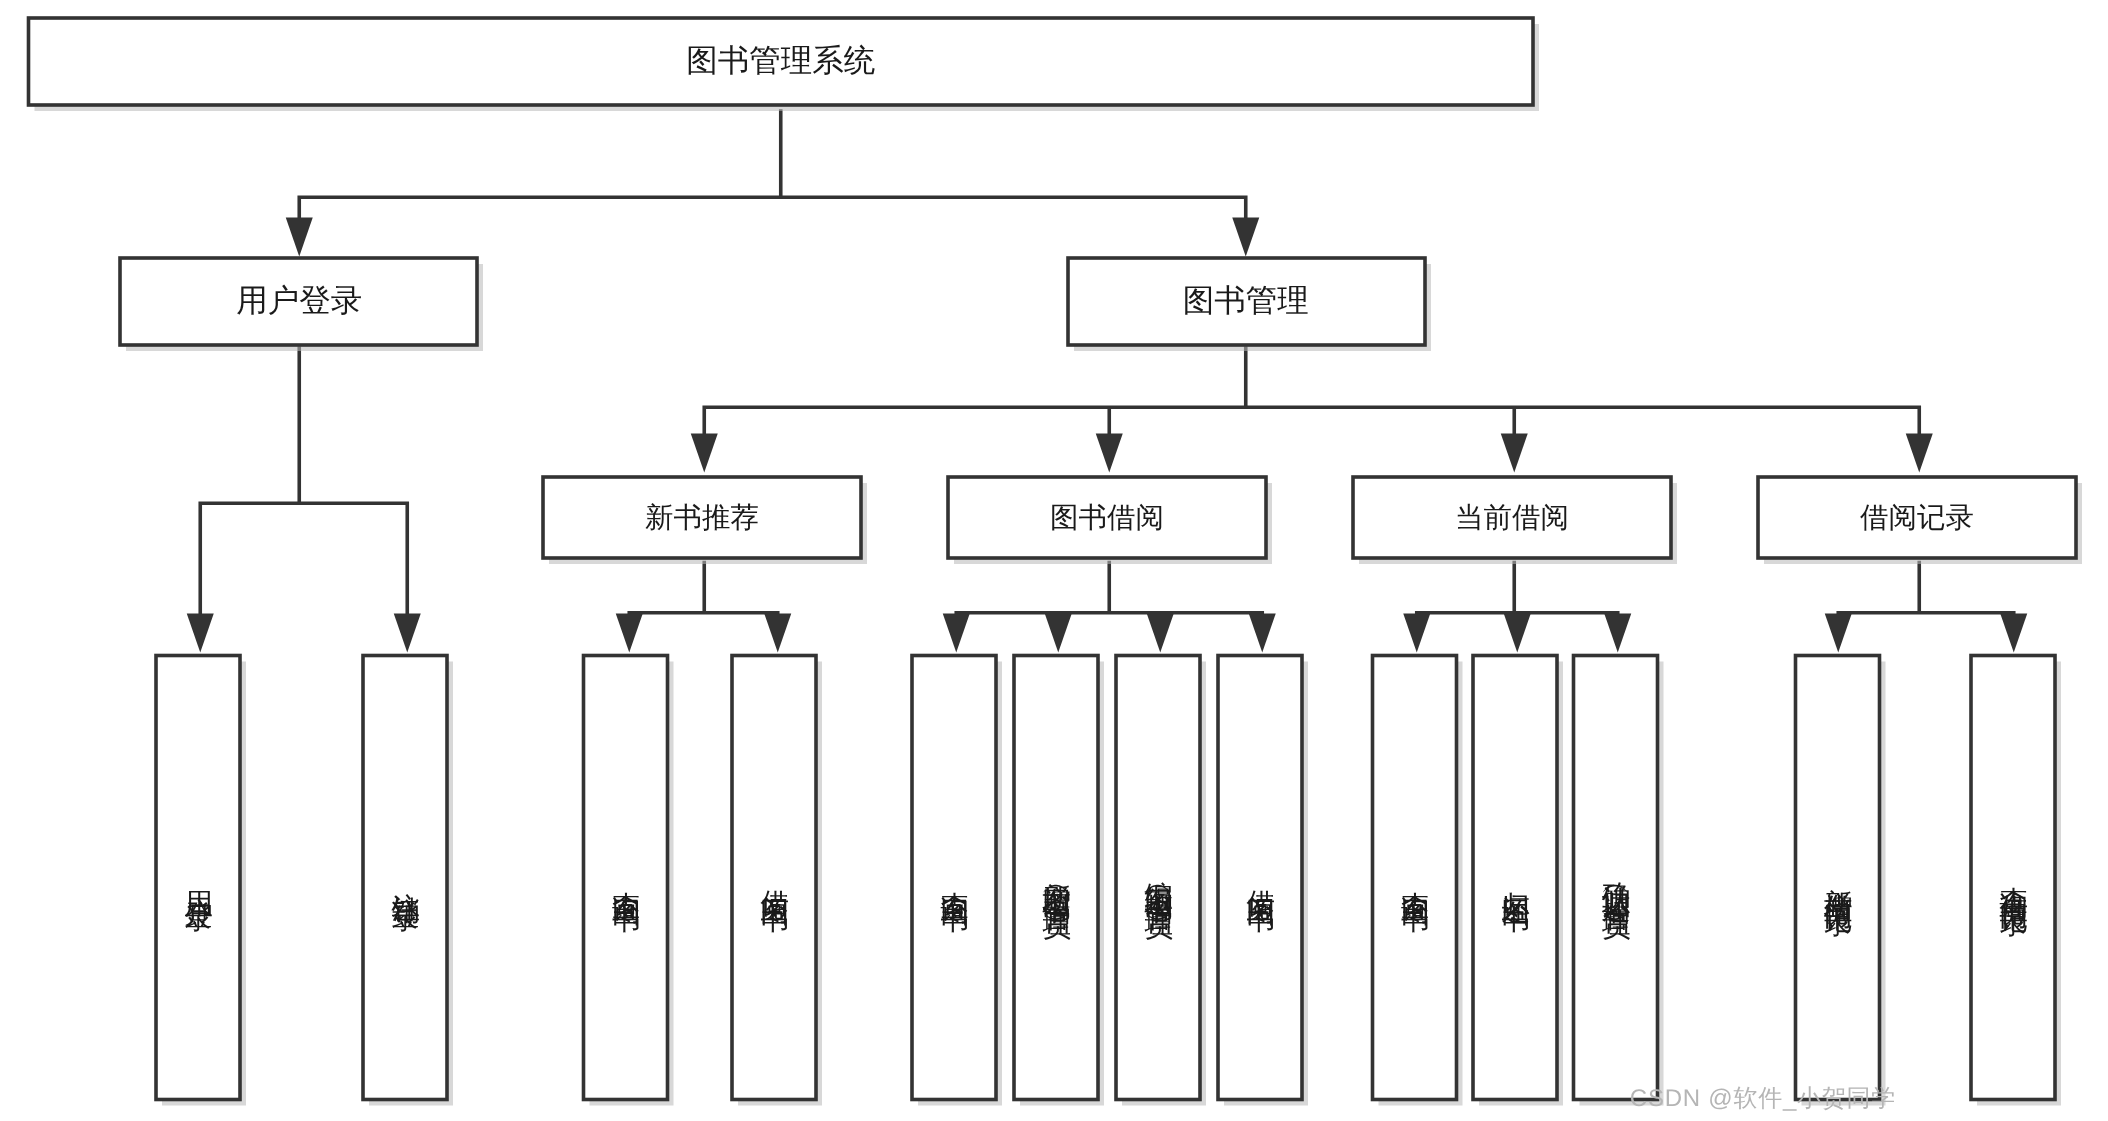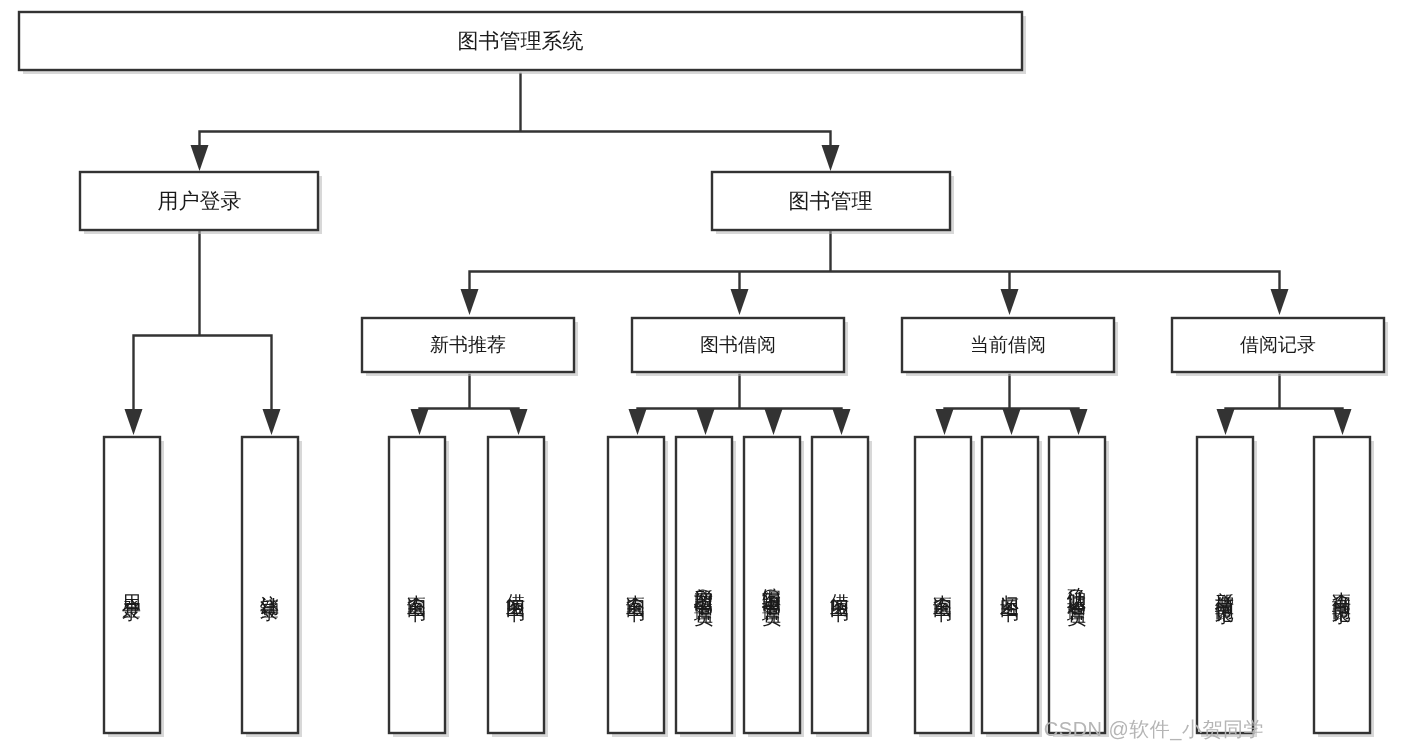--- a/index.html
+++ b/index.html
@@ -68,21 +68,21 @@
     justify-content: center;
     text-align: center;
     white-space: nowrap;
     pointer-events: none;
   }
   .watermark {
     position: absolute;
     right: 8px;
     bottom: 4px;
     font-family: "Liberation Sans", "DejaVu Sans", sans-serif;
-    font-size: 20px;
+    font-size: 16px;
     color: #b5b5b5;
     letter-spacing: 0.5px;
     white-space: nowrap;
   }
 </style>
 </head>
 <body>
 
 <div id="diagram-root">
 

